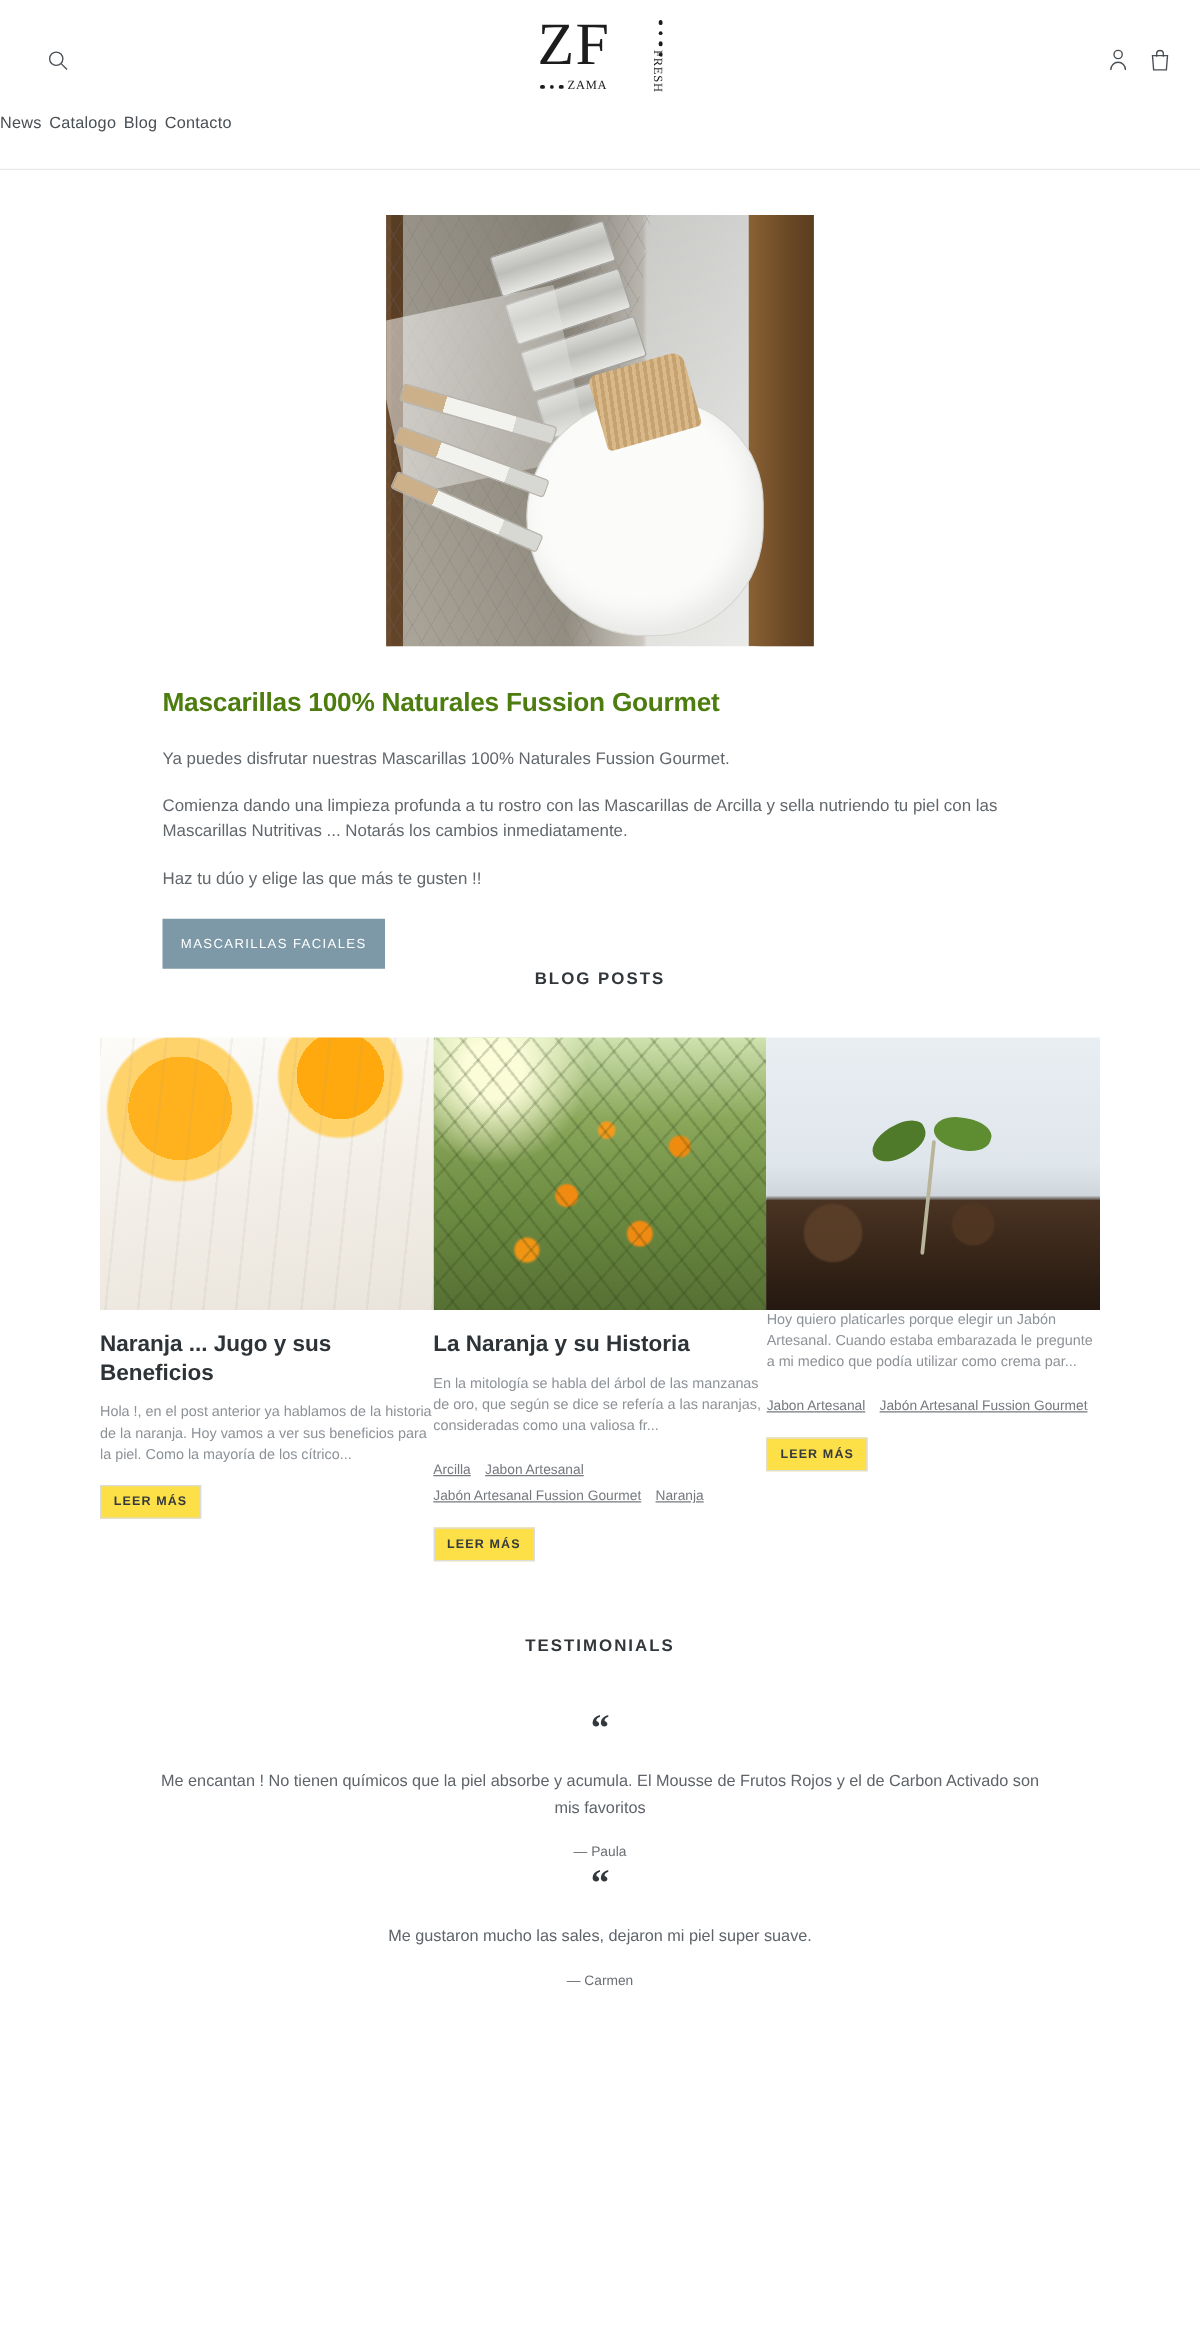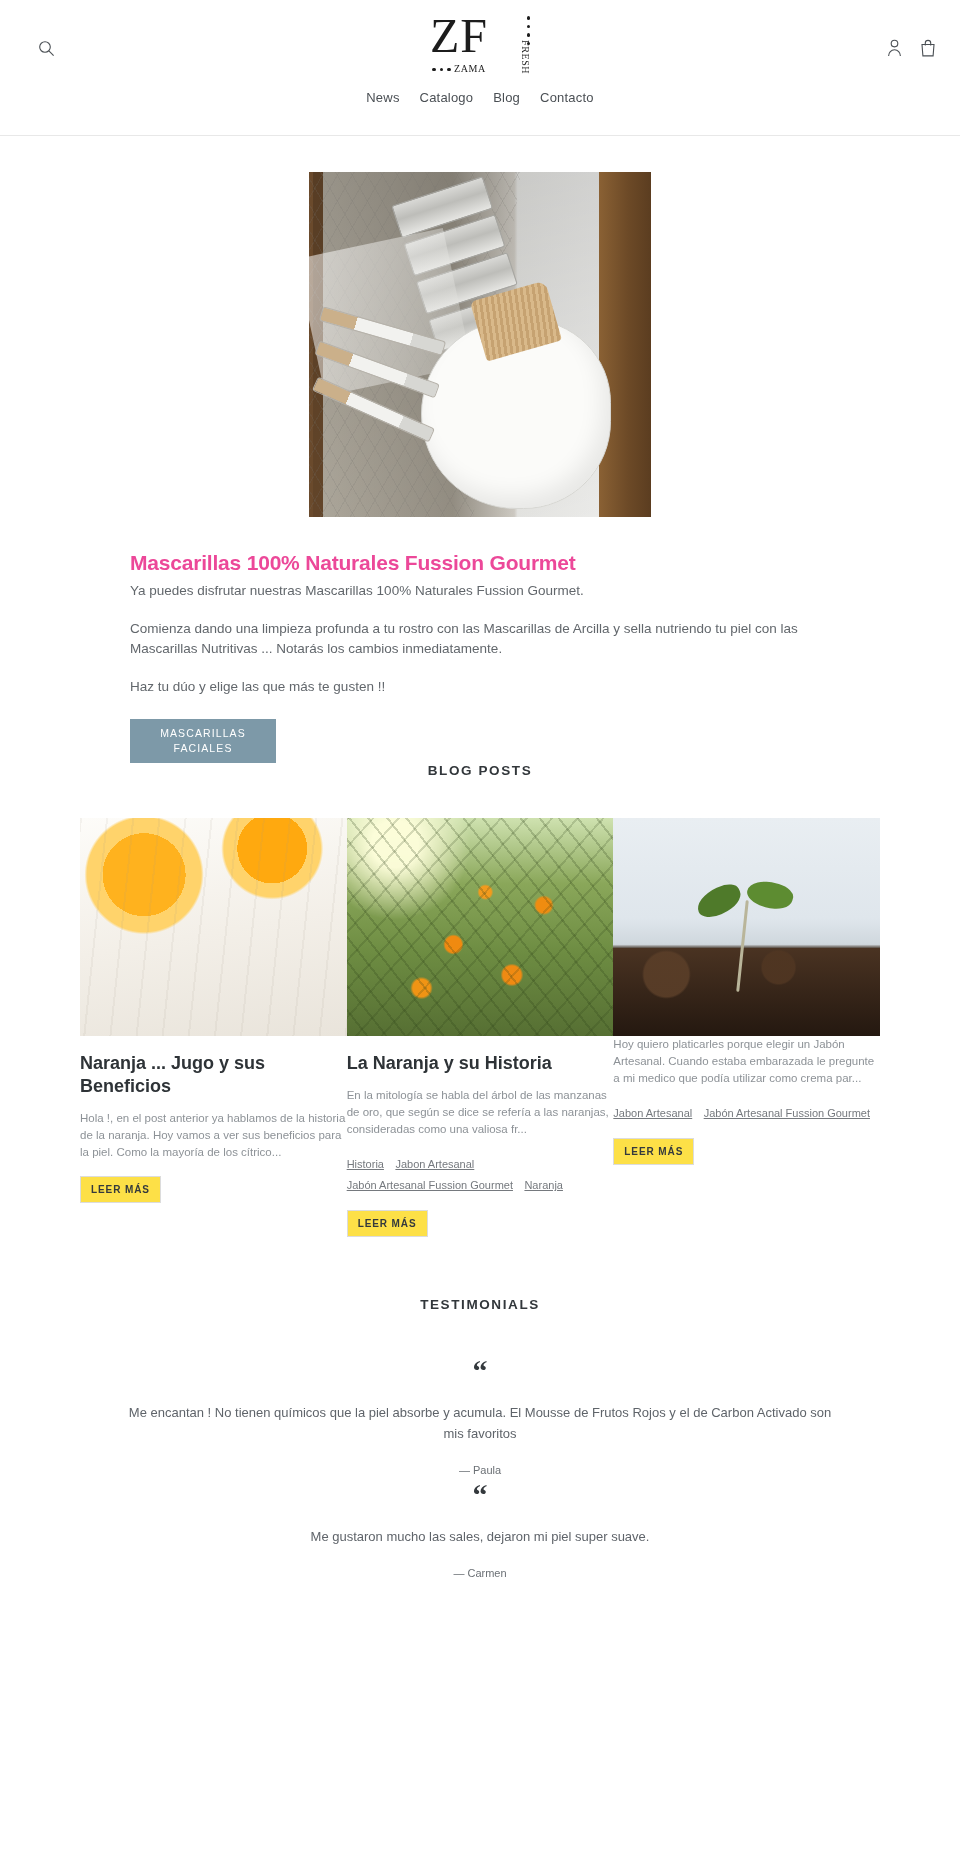--- a/index.html
+++ b/index.html
@@ -107,22 +107,22 @@
     color: #1c1c1c;
     writing-mode: vertical-rl;
     font-family: "Liberation Serif", serif;
   }
 
   .main-nav {
     position: absolute;
     left: 0; right: 0;
     top: 90px;
     display: flex;
-    justify-content: center;
-    gap: 20px;
+    justify-content: flex-start;
+    gap: 6px;
   }
   .nav-link {
     font-size: 13px;
     color: #4a4f54;
     text-decoration: none;
     letter-spacing: 0.2px;
     cursor: pointer;
   }
 
   
@@ -208,36 +208,36 @@
      background:linear-gradient(to right,#8a6134,#6d4a27 55%,#5b3d20); }
 
   .feature-body {
     width: 700px;
     margin: 0 auto;
     padding-top: 34px;
   }
   .feature-title {
     font-size: 21px;
     font-weight: bold;
-    color: #ec4899;
+    color: #4d7c0f;
     letter-spacing: -0.2px;
-    margin-bottom: 6px;
+    margin-bottom: 22px;
   }
   .feature-p {
     font-size: 13.5px;
     line-height: 20px;
     color: #62676c;
     margin-bottom: 18px;
   }
   .feature-btn {
     display: inline-flex;
     align-items: center;
     justify-content: center;
     text-align: center;
-    width: 146px;
+    width: 178px;
     min-height: 40px;
     padding: 7px 10px;
     margin-top: 4px;
     background: #7d99a8;
     color: #ffffff;
     font-size: 10.5px;
     letter-spacing: 1.1px;
     line-height: 15px;
     border: none;
     cursor: pointer;
@@ -474,21 +474,21 @@
       <h4 class="blog-title">Naranja ... Jugo y sus Beneficios</h4>
       <p class="blog-excerpt">Hola !, en el post anterior ya hablamos de la historia de la naranja. Hoy vamos a ver sus beneficios para la piel. Como la mayoría de los cítrico...</p>
       <button class="read-more">LEER MÁS</button>
     </article>
 
     <article>
       <div class="blog-thumb thumb-tree"></div>
       <h4 class="blog-title">La Naranja y su Historia</h4>
       <p class="blog-excerpt">En la mitología se habla del árbol de las manzanas de oro, que según se dice se refería a las naranjas, consideradas como una valiosa fr...</p>
       <div class="blog-tags">
-        <a class="blog-tag">Historia</a>
+        <a class="blog-tag">Arcilla</a>
         <a class="blog-tag">Jabon Artesanal</a>
         <a class="blog-tag">Jabón Artesanal Fussion Gourmet</a>
         <a class="blog-tag">Naranja</a>
       </div>
       <button class="read-more">LEER MÁS</button>
     </article>
 
     <article>
       <div class="blog-thumb thumb-sprout">
         <div class="soil"></div>

